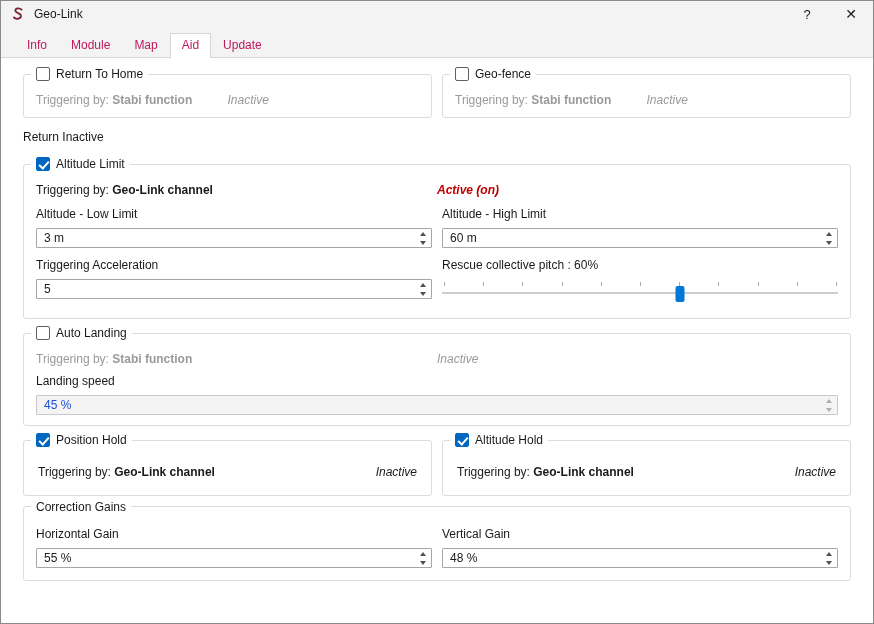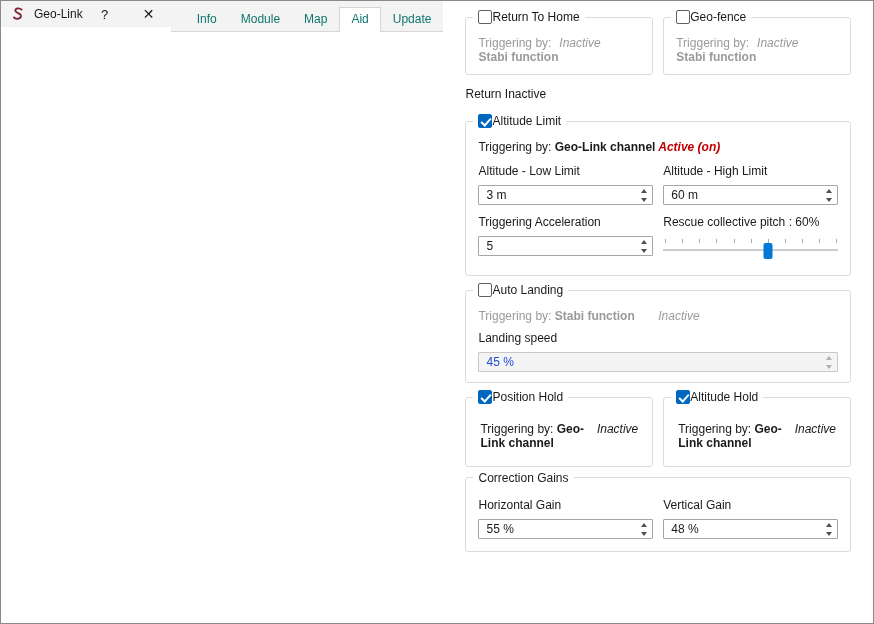--- a/index.html
+++ b/index.html
@@ -1,46 +1,46 @@
 <!DOCTYPE html>
 <html><head>
 <meta charset="utf-8">
 <style>
   * { margin:0; padding:0; box-sizing:border-box; }
   html,body { width:874px; height:624px; }
   body { font-family:"Liberation Sans",sans-serif; font-size:12px; color:#1a1a1a; background:#fff; }
 
   .window { width:874px; height:624px; border:1px solid #8a8a8a; background:#fff;
-            display:flex; flex-direction:row; overflow:hidden; }
+            display:flex; flex-direction:column; overflow:hidden; }
 
   
   .titlebar { height:26px; background:#f3f3f3; display:flex; align-items:center; padding-left:9px; flex:0 0 auto; }
   .app-icon { width:16px; height:16px; margin-right:8px; display:inline-flex; }
   .win-title { font-size:12px; color:#1a1a1a; }
   .tb-spacer { flex:1; }
   .tb-btn { width:44px; height:26px; border:none; background:transparent; font-size:13px;
             color:#1a1a1a; cursor:default; font-family:"Liberation Sans",sans-serif; }
   .tb-btn.close { font-size:14px; }
 
   
   .tabstrip { height:31px; background:#f3f3f3; display:flex; align-items:flex-end;
               padding-left:14px; border-bottom:1px solid #d6d6d6; flex:0 0 auto; }
-  .tab { padding:4px 11px 5px; font-size:12px; color:#0f766e; border:1px solid transparent;
+  .tab { padding:4px 11px 5px; font-size:12px; color:#be185d; border:1px solid transparent;
          border-bottom:none; margin-bottom:0; background:transparent; }
   .tab.selected { background:#fff; border-color:#d6d6d6; margin-bottom:-1px; padding-bottom:6px; }
 
   
   .content { flex:1; background:#fff; padding:6px 22px 0; }
 
   .row2 { display:flex; gap:10px; }
   .row2 > .group { flex:1; }
 
   .group { position:relative; border:1px solid #dcdcdc; border-radius:3px; background:#fff; }
   .group-title { position:absolute; top:-8px; left:7px; background:#fff; padding:0 5px;
-                 display:flex; align-items:center; gap:0; line-height:14px; }
+                 display:flex; align-items:center; gap:6px; line-height:14px; }
   .group-title.text-only { top:-7px; }
 
   
   .cb { width:14px; height:14px; border:1px solid #606060; border-radius:2px; background:#fff;
         display:inline-block; position:relative; flex:0 0 auto; }
   .cb.checked { background:#0067c0; border-color:#0067c0; }
   .cb.checked::after { content:""; position:absolute; left:4px; top:1px; width:4px; height:8px;
         border:solid #fff; border-width:0 2px 2px 0; transform:rotate(42deg); }
 
   

